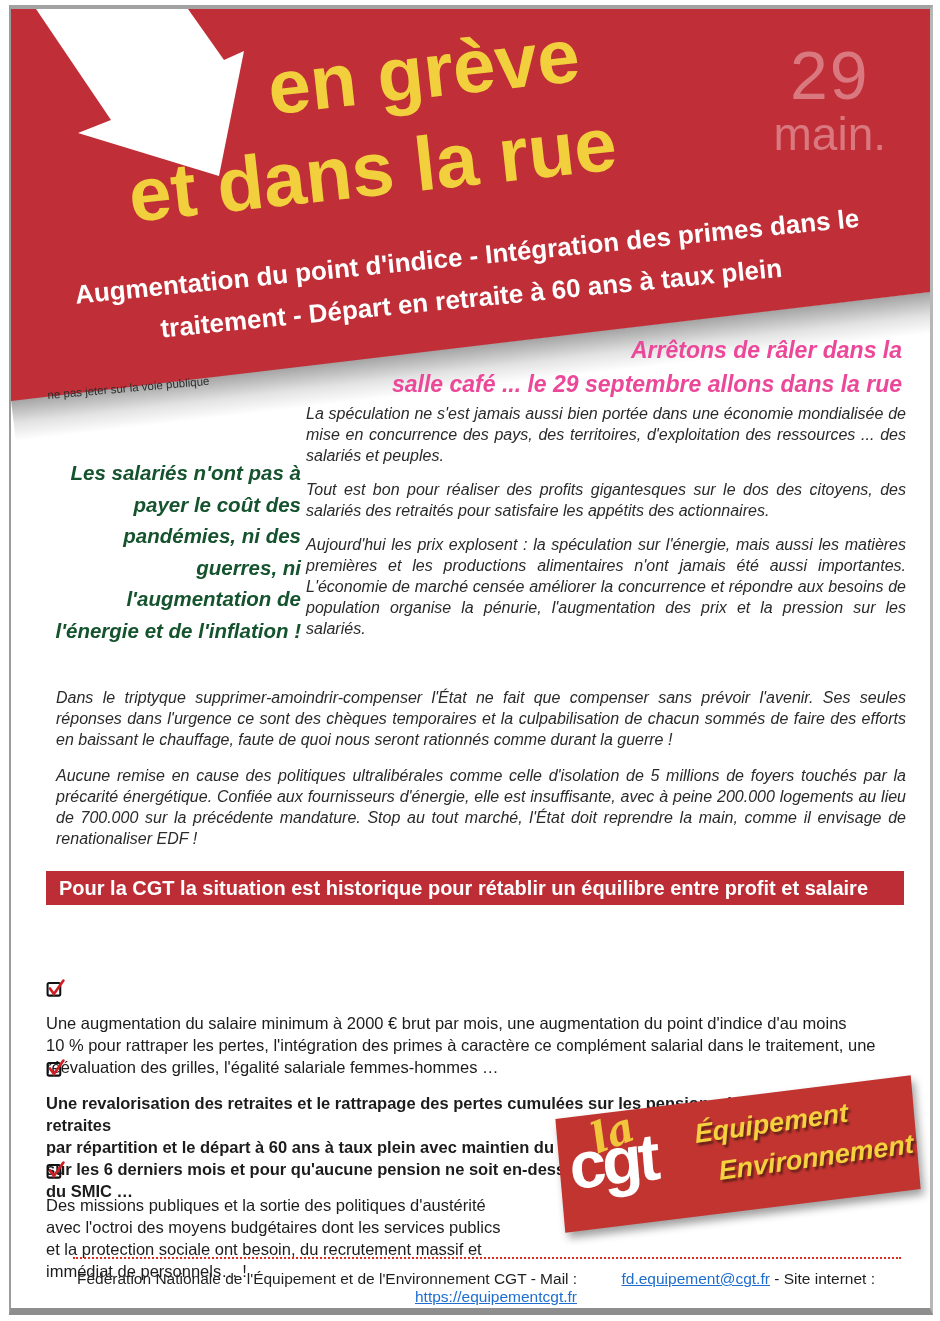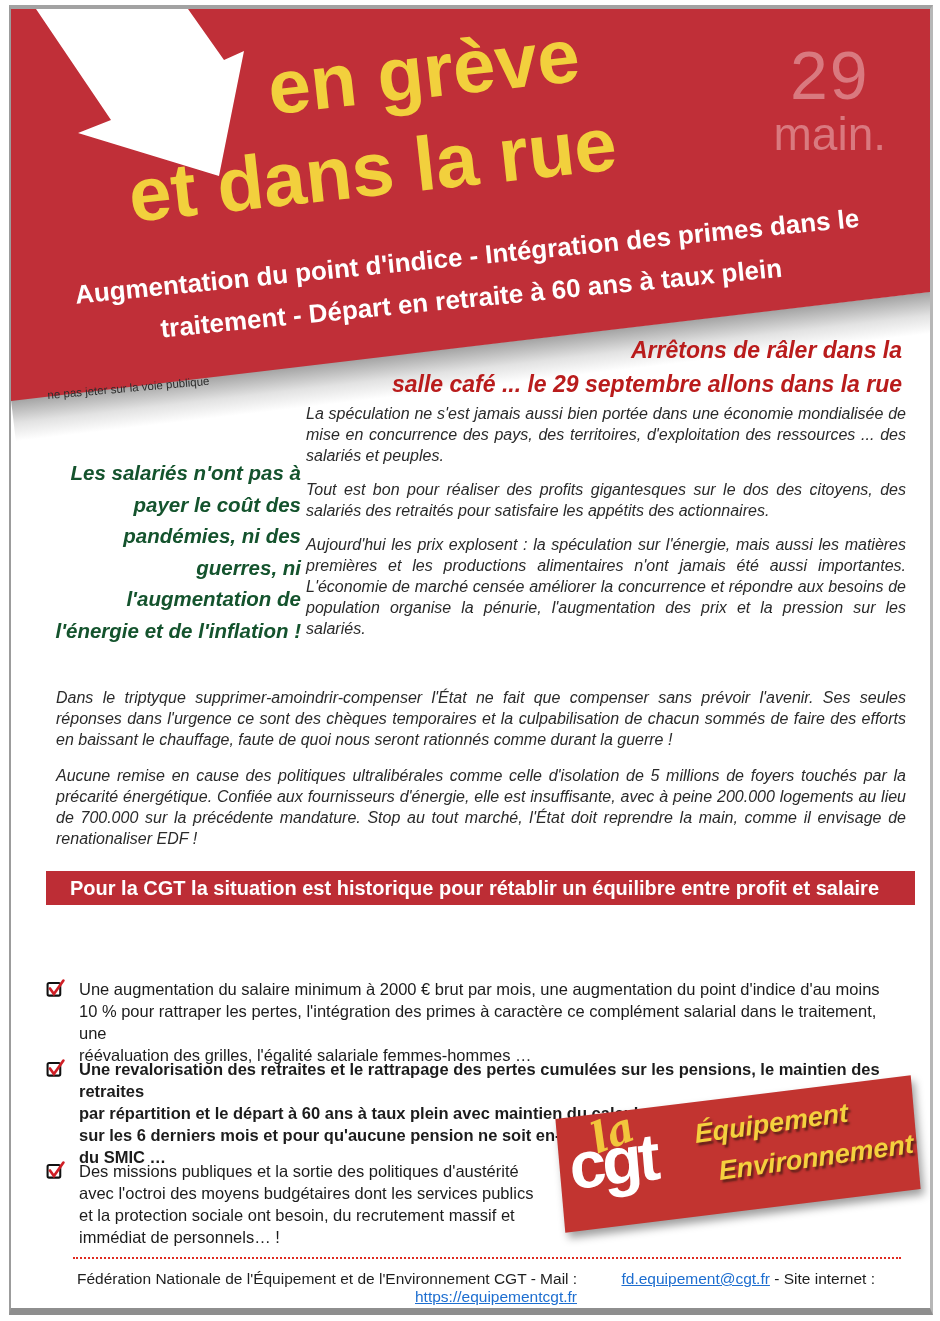--- a/index.html
+++ b/index.html
@@ -12,36 +12,36 @@
         clip-path:polygon(0 0,100% 0,100% 283px,0 392px);}
   .arrow{position:absolute;left:0;top:0;}
   .date{position:absolute;right:44px;top:32px;text-align:center;color:#d9797f;font-weight:normal;line-height:1;}
   .date .day{font-size:68px;letter-spacing:2px;}
   .date .month{font-size:46px;margin-top:2px;}
   .headline{position:absolute;left:103px;top:50px;color:#f2d03d;font-weight:bold;font-size:76px;line-height:92px;
         transform:rotate(-6.2deg);transform-origin:0 0;white-space:nowrap;}
   .headline .hl1{margin-left:150px;}
   .subhead{position:absolute;left:50px;top:266px;width:812px;text-align:center;color:#ffffff;font-weight:bold;
         font-size:26px;line-height:42px;transform:rotate(-5.6deg);transform-origin:0 0;white-space:nowrap;}
-  .callout{position:absolute;right:28px;top:324px;width:520px;text-align:right;color:#b91c1c;
+  .callout{position:absolute;right:28px;top:324px;width:520px;text-align:right;color:#ec4899;
         font-weight:bold;font-style:italic;font-size:23px;line-height:34px;white-space:pre-line;z-index:3;}
   .no-litter{position:absolute;left:36px;top:380px;font-size:11.5px;color:#2c2c2c;transform:rotate(-5deg);transform-origin:0 0;z-index:3;}
   
   .sidebar{position:absolute;left:42px;top:448px;width:248px;text-align:right;color:#14532d;
         font-weight:bold;font-style:italic;font-size:20.5px;line-height:31.5px;white-space:pre-line;}
   .col{position:absolute;left:295px;top:394px;width:600px;}
   .col p,.wide p{margin:0 0 13px 0;color:#2a2a2a;font-style:italic;font-size:16px;line-height:21px;text-align:justify;}
   .wide{position:absolute;left:45px;top:678px;width:850px;}
   .wide p{margin-bottom:15px;}
   
   .strip{position:absolute;left:35px;top:862px;width:845px;height:34px;background:#bd2d35;color:#fff;
-        font-weight:bold;font-size:20px;line-height:34px;padding-left:24px;}
+        font-weight:bold;font-size:20px;line-height:34px;padding-left:13px;}
   .claims-head{position:absolute;left:35px;top:904px;width:865px;margin:0;color:#c4323a;
         font-weight:bold;font-size:19.5px;line-height:30px;}
-  .demand{position:absolute;left:35px;display:flex;gap:13px;align-items:flex-start;}
+  .demand{position:absolute;left:35px;display:flex;gap:13px;align-items:flex-start;flex-direction:column;}
   .demand .dt{color:#1c1c1c;font-size:16.5px;line-height:22px;white-space:pre-line;}
   .d1{top:969px;width:860px;}
   .d2{top:1049px;width:860px;font-weight:bold;}
   .d3{top:1151px;width:560px;}
   .cb{flex:0 0 20px;margin-top:1px;}
   .cb svg{overflow:visible;display:block;}
   
   .logo{position:absolute;left:548px;top:1088px;width:358px;height:114px;background:#c23430;z-index:4;
         transform:rotate(-7deg) skewX(-2deg);box-shadow:3px 6px 9px rgba(0,0,0,.38);}
   .logo .la{position:absolute;left:34px;top:-4px;color:#f2c63c;font-family:"DejaVu Serif","Liberation Serif",serif;

